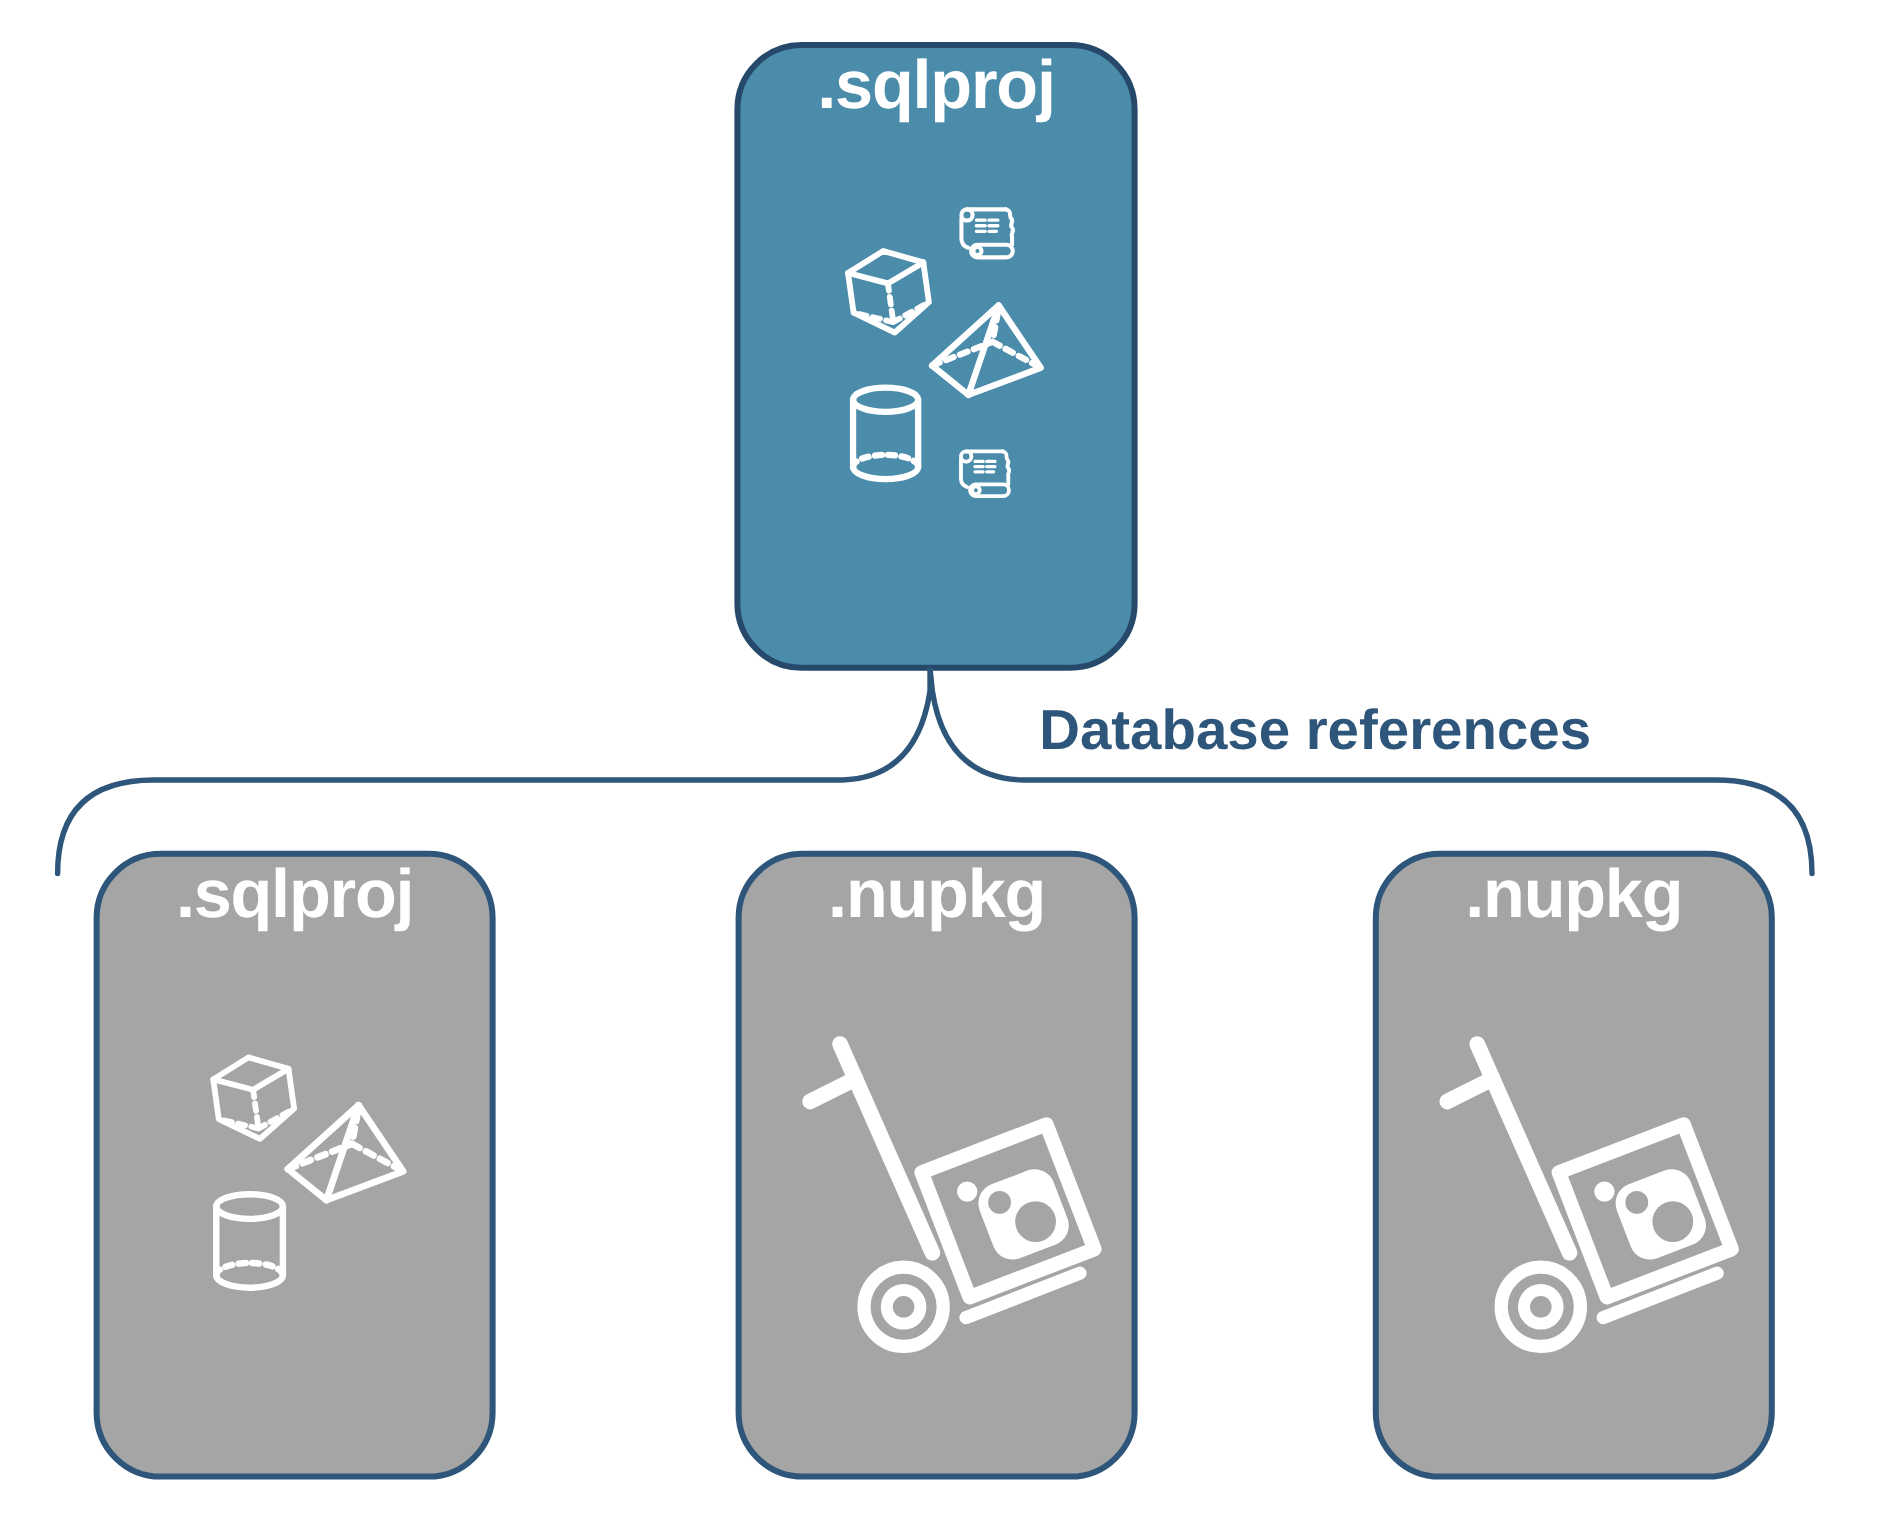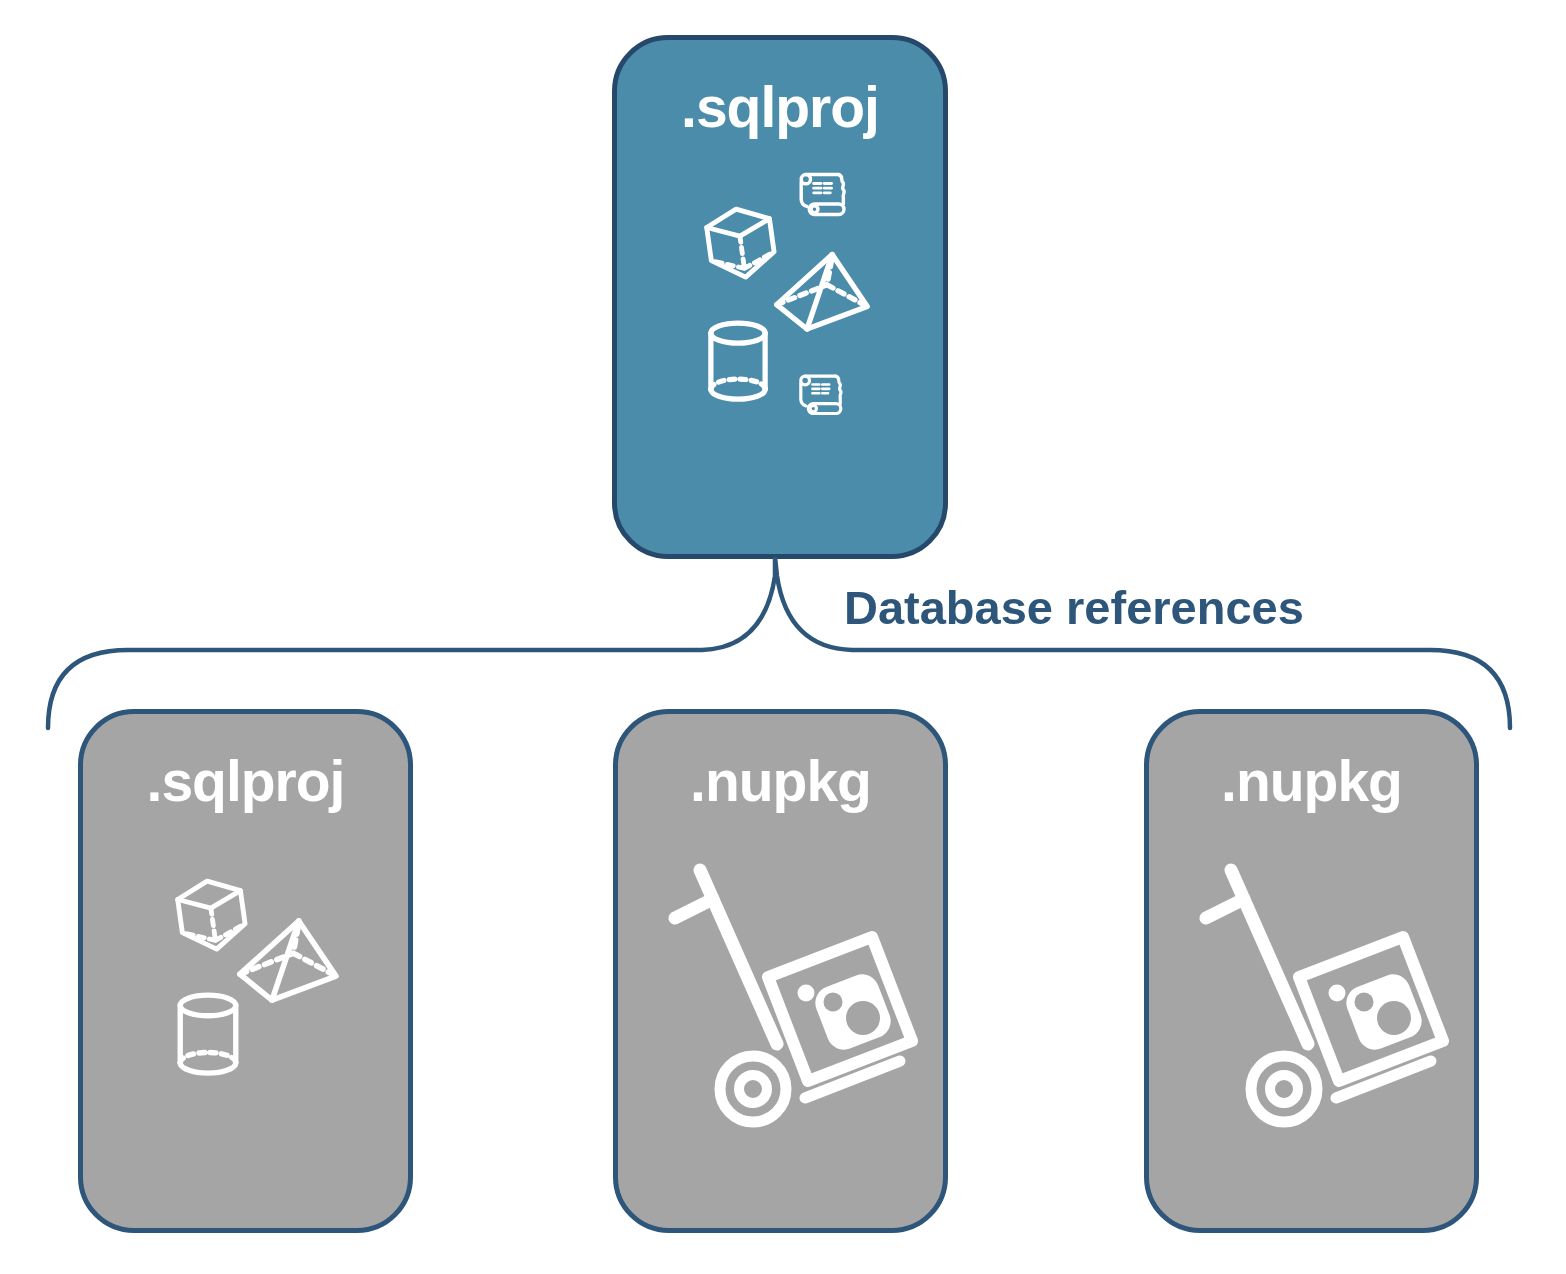--- a/index.html
+++ b/index.html
@@ -23,21 +23,20 @@
   .node.child{
     top:709px;width:335px;height:524px;
     background:var(--child-fill);
     border:5px solid var(--child-border);
   }
   #child-0{left:78px;}
   #child-1{left:613px;}
   #child-2{left:1144px;}
   .node-label{
     text-align:center;
-    padding-top:36px;
     font-size:57px;
     font-weight:bold;
     letter-spacing:-1px;
     color:var(--node-label-text);
     line-height:1.1;
   }
   .icon{
     position:absolute;
     fill:none;
     stroke:var(--icon-stroke);
@@ -49,21 +48,21 @@
     pointer-events:none;
   }
   .connector-svg path{
     fill:none;
     stroke:var(--connector-stroke);
     stroke-width:4.5;
     stroke-linecap:round;
   }
   .edge-label{
     position:absolute;
-    left:844px;top:584px;
+    left:866px;top:584px;
     font-size:47px;
     font-weight:bold;
     color:var(--edge-label-text);
     white-space:nowrap;
     line-height:1;
     text-align:center;
   }
 </style>
 </head>
 <body>

